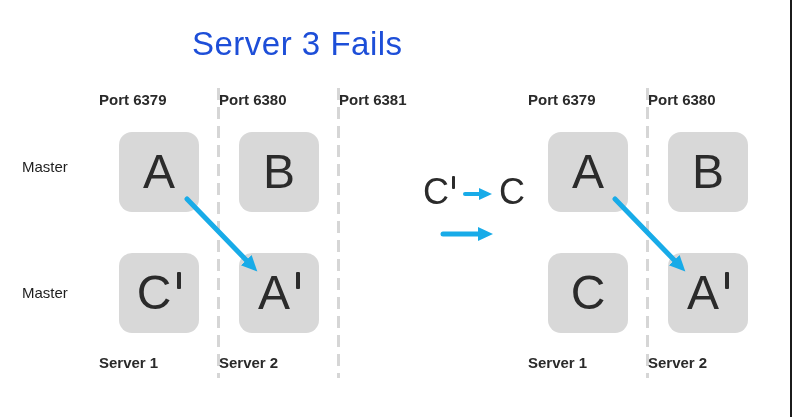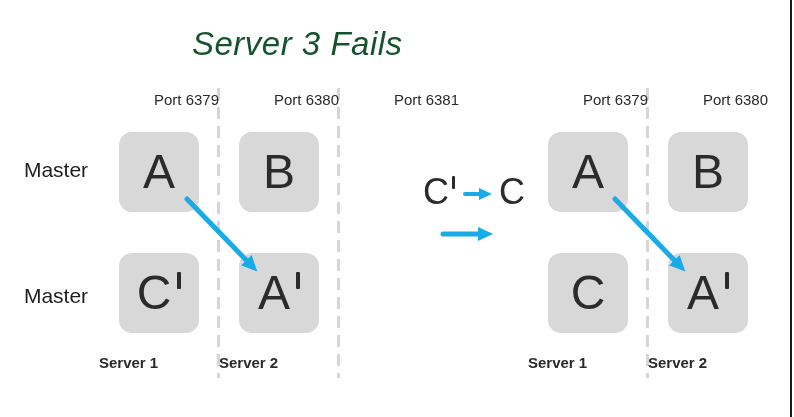--- a/index.html
+++ b/index.html
@@ -1,26 +1,26 @@
 <!DOCTYPE html>
 <html style="--accent-blue: #18abe8; --box-gray: #d8d8d8; --text-dark: #2b2b2b; --failed-gray: #d2d2d6;"><head>
 <meta charset="utf-8">
 <style>
   html,body{margin:0;padding:0;background:#fff;}
   .canvas{position:relative;width:794px;height:417px;background:#ffffff;overflow:hidden;
           font-family:"Liberation Sans",sans-serif;color:var(--text-dark,#2b2b2b);}
   .title{position:absolute;left:192px;top:25px;margin:0;font-size:33px;font-weight:400;
-         color:#14532d;letter-spacing:.5px;white-space:nowrap;font-style:italic;}
-  .row-label{position:absolute;left:22px;width:68px;text-align:center;font-size:21px;
+         color:#1d4ed8;letter-spacing:.5px;white-space:nowrap;}
+  .row-label{position:absolute;left:22px;width:68px;font-size:15px;
              font-weight:500;color:#1e1e1e;}
   .row-label.master{top:158px;}
   .row-label.replica{top:284px;}
   .col{position:absolute;top:0;width:120px;height:100%;}
-  .port-label{position:absolute;top:91px;left:0;right:0;text-align:right;font-size:15px;
-              font-weight:400;color:#2a2a2a;white-space:nowrap;}
+  .port-label{position:absolute;top:91px;left:0;right:0;text-align:left;font-size:15px;
+              font-weight:700;color:#2a2a2a;white-space:nowrap;}
   .server-label{position:absolute;top:354px;left:0;right:0;font-size:15px;
                 font-weight:700;color:#2a2a2a;white-space:nowrap;}
   .server-label.failed{color:var(--failed-gray,#d2d2d6);}
   .box{position:absolute;left:20px;width:80px;height:80px;border-radius:13px;
        background:var(--box-gray,#d8d8d8);display:flex;align-items:center;justify-content:center;}
   .box.master-row{top:132px;}
   .box.replica-row{top:253px;}
   .letter{font-size:48px;line-height:1;color:var(--text-dark,#2b2b2b);}
   .prime{display:inline-block;width:4px;height:17px;background:var(--text-dark,#2b2b2b);
          margin-left:6px;transform:translateY(-13px);border-radius:1px;}

